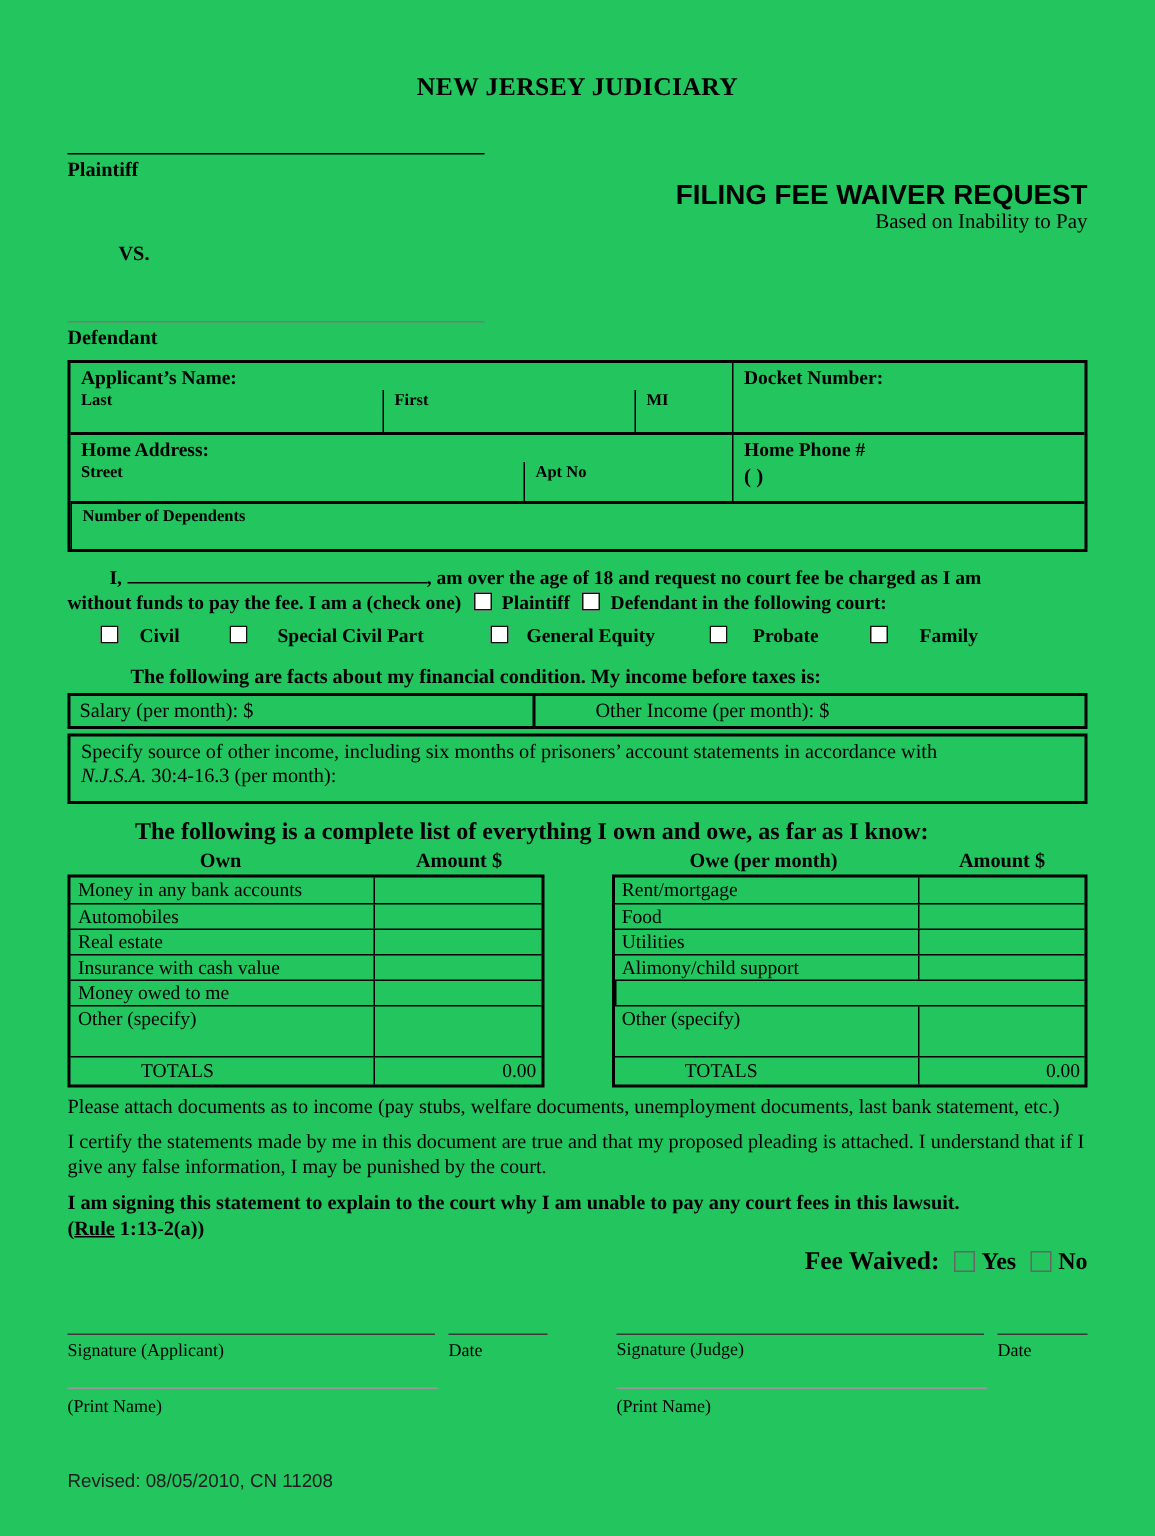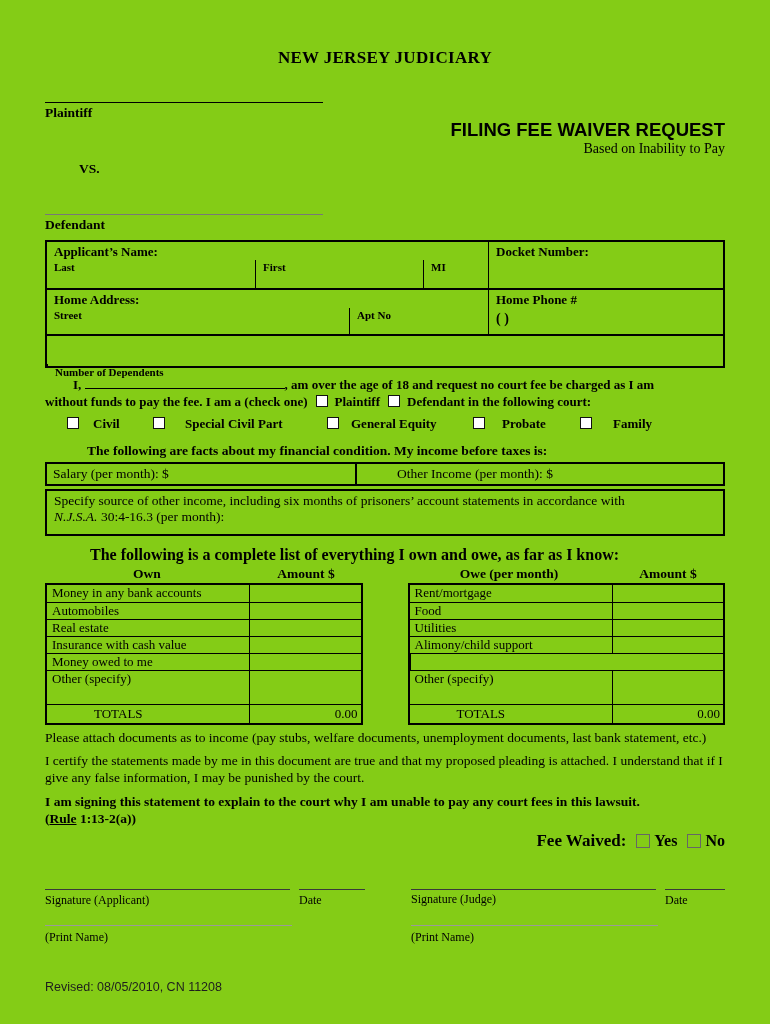--- a/index.html
+++ b/index.html
@@ -1,18 +1,18 @@
 <!DOCTYPE html>
 <html><head>
 <meta charset="utf-8">
 <style>
   * { margin:0; padding:0; box-sizing:border-box; }
   html,body { background:#fff; }
   .page {
-    position:relative; width:770px; height:1024px; background:#84cc16;
+    position:relative; width:770px; height:1024px; background:#22c55e;
     font-family:"Liberation Serif", serif; color:#000; overflow:hidden;
   }
   .content { margin:0 45px; width:680px; }
 
   
   .doc-title { margin-top:48px; text-align:center; font-size:17px; font-weight:bold; letter-spacing:.3px; }
 
   
   .caption { position:relative; height:140px; margin-top:29px; font-size:13.5px; font-weight:bold; }
   .cap-line { position:absolute; width:278px; border-top:1.5px solid #000; }
@@ -137,21 +137,21 @@
             <div class="sub-cell" style="width:302px;">Street</div>
             <div class="sub-cell bl" style="flex:1;">Apt No</div>
           </div>
         </div>
         <div class="app-right">
           <div class="cell-head" style="padding:0;">Home Phone #</div>
           <div class="phone-paren">(      )</div>
         </div>
       </div>
       <div class="app-row row-h3">
-        <div class="app-right small-head" style="padding-top:2px;margin-top:28px;">Number of Dependents</div>
+        <div class="app-right small-head" style="padding-top:2px;">Number of Dependents</div>
       </div>
     </div>
 
     <div class="intro">
       <div class="l1"><span>I,</span>
         <span class="blank-line"></span><span>, am over the age of 18 and request no court fee be charged as I am</span></div>
       <div class="l2"><span>without funds to pay the fee.  I am a (check one)</span><span class="cb"></span><span>Plaintiff</span><span class="cb"></span><span>Defendant in the following court:</span></div>
     </div>
 
     <div class="court-row">

